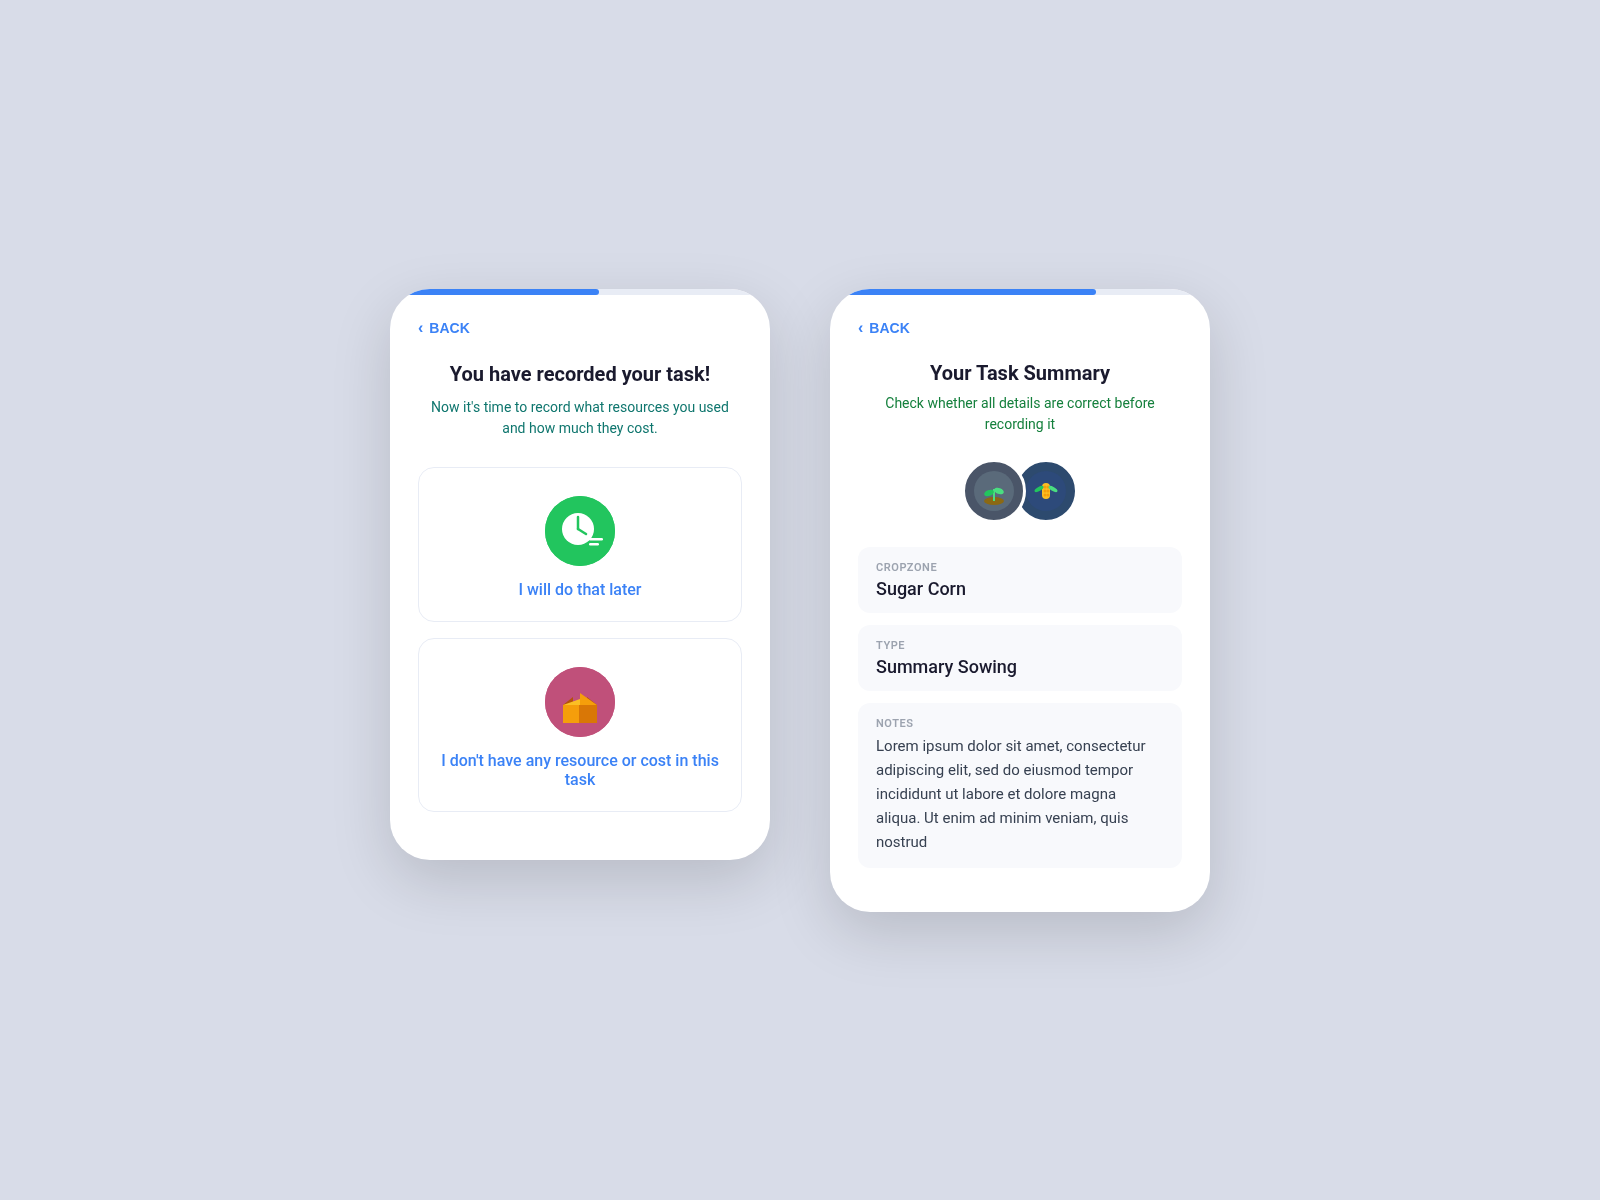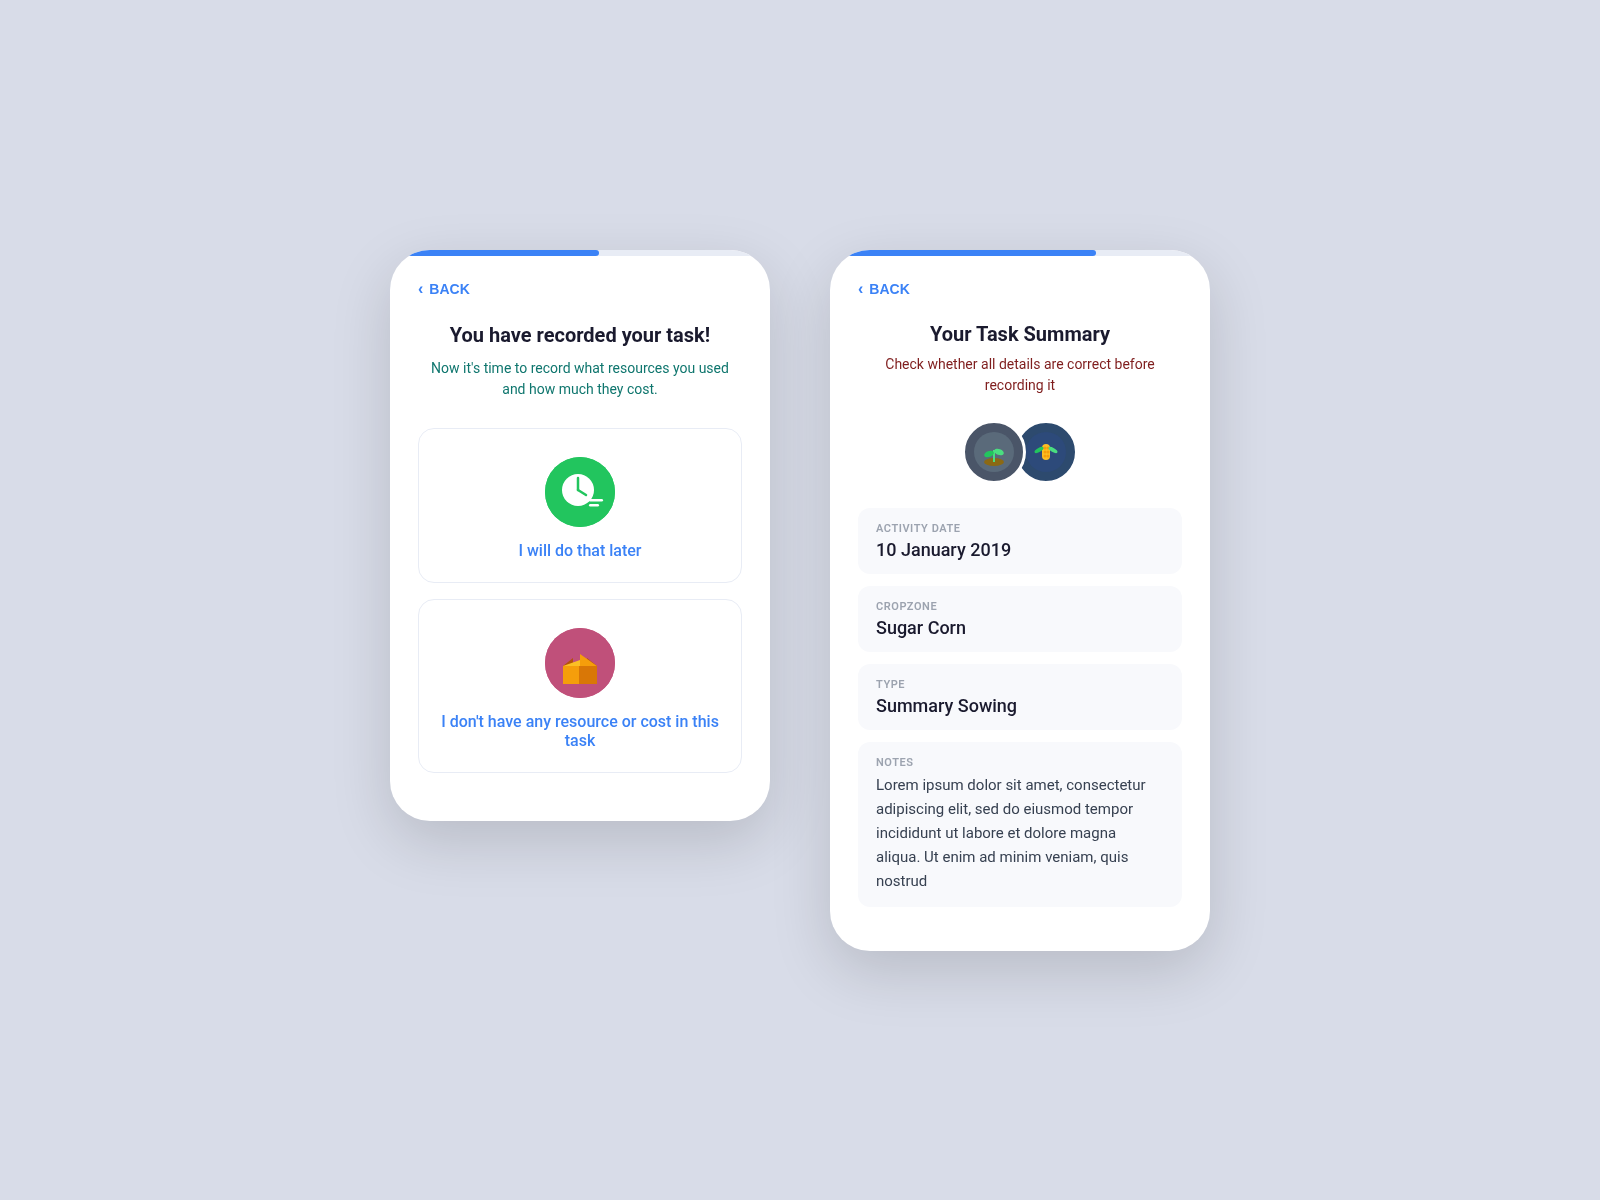--- a/index.html
+++ b/index.html
@@ -138,21 +138,21 @@
     .phone-title-right {
       font-size: 20px;
       font-weight: 700;
       color: #1a1a2e;
       text-align: center;
       margin-bottom: 8px;
     }
 
     .phone-subtitle-right {
       font-size: 14px;
-      color: #7f1d1d;
+      color: #15803d;
       text-align: center;
       line-height: 1.5;
       margin-bottom: 24px;
     }
 
     .crop-icons {
       display: flex;
       justify-content: center;
       margin-bottom: 24px;
       gap: -10px;
@@ -319,24 +319,20 @@
             <circle cx="22" cy="20" r="1.5" fill="#f59e0b"></circle>
             <circle cx="19" cy="24" r="1.5" fill="#f59e0b"></circle>
             <circle cx="22" cy="24" r="1.5" fill="#f59e0b"></circle>
 
             <ellipse cx="13" cy="18" rx="5" ry="2" fill="#22c55e" transform="rotate(-30 13 18)"></ellipse>
             <ellipse cx="27" cy="18" rx="5" ry="2" fill="#4ade80" transform="rotate(30 27 18)"></ellipse>
           </svg>
         </div>
       </div>
 
-      <div class="info-card">
-        <div class="info-card-label">ACTIVITY DATE</div>
-        <div class="info-card-value">10 January 2019</div>
-      </div>
 
       <div class="info-card-row">
         <div class="info-card">
           <div class="info-card-label">CROPZONE</div>
           <div class="info-card-value">Sugar Corn</div>
         </div>
       </div>
 
       <div class="info-card">
         <div class="info-card-label">TYPE</div>

